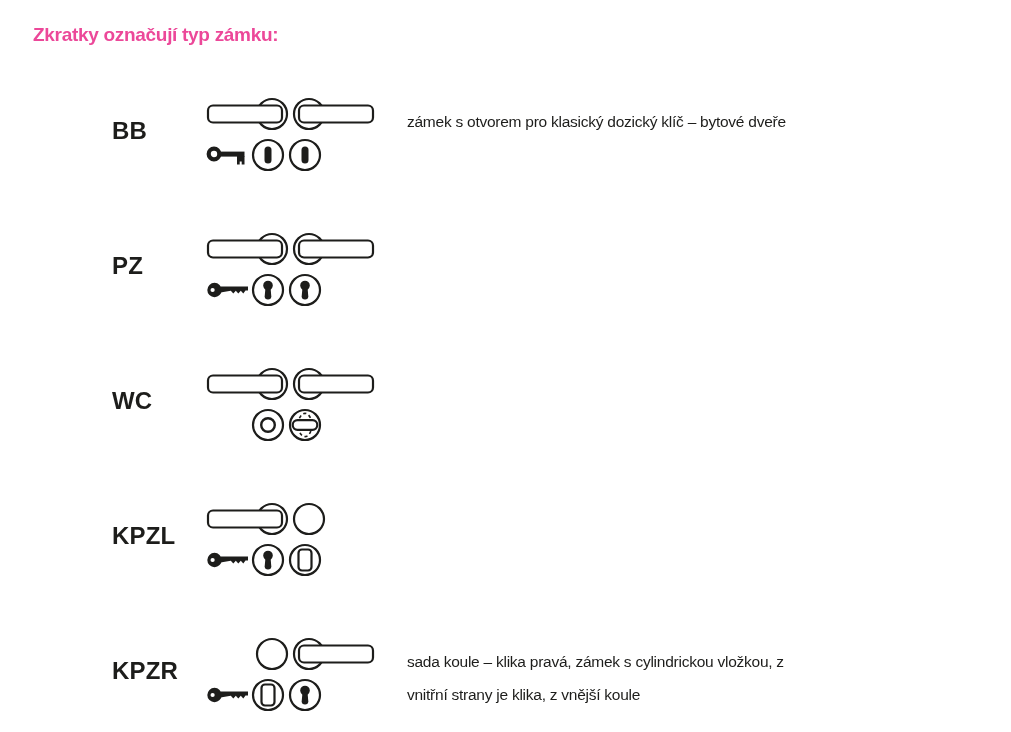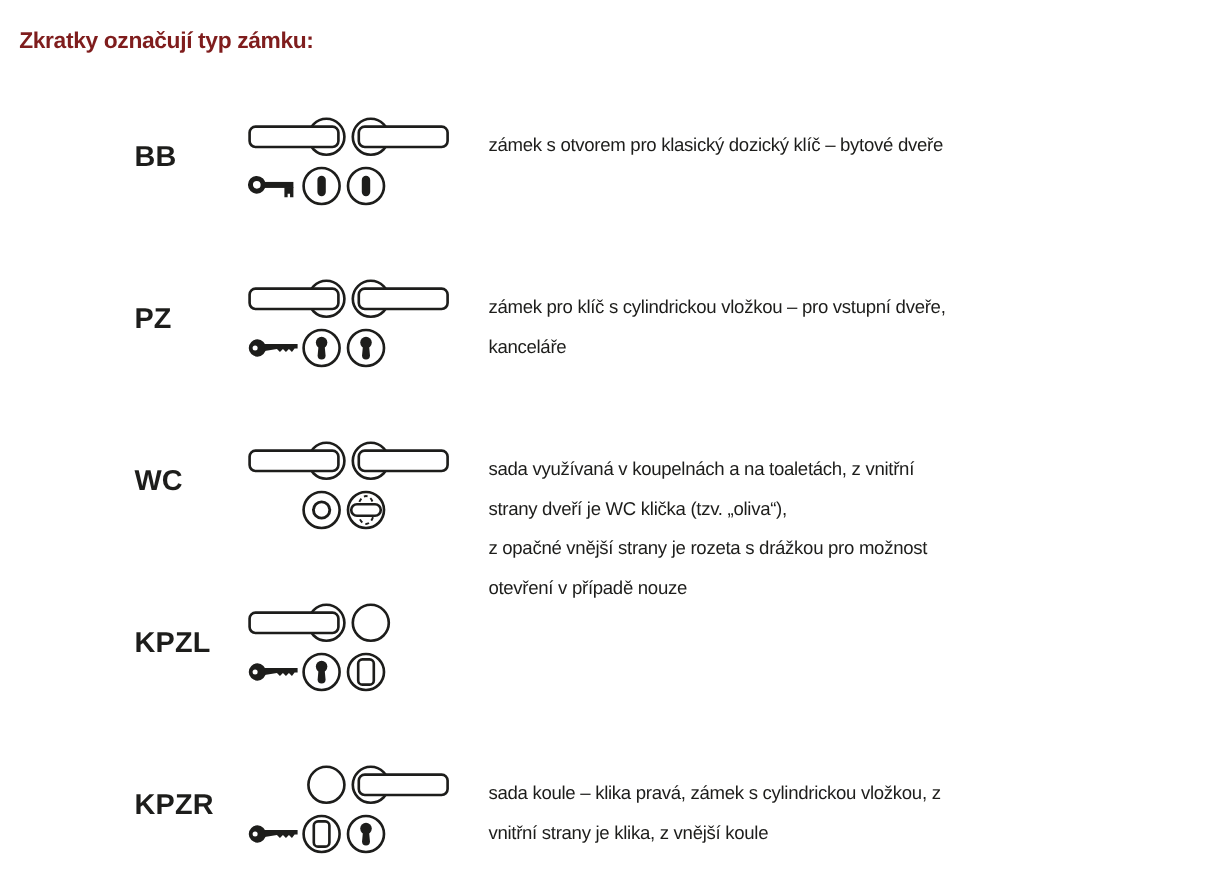--- a/index.html
+++ b/index.html
@@ -1,19 +1,19 @@
 <!DOCTYPE html>
 <html lang="cs"><head>
 <meta charset="utf-8">
 <style>
   html,body{margin:0;padding:0;background:#ffffff;}
   body{font-family:"Liberation Sans",sans-serif;color:#1d1d1b;-webkit-font-smoothing:antialiased;}
   .page{position:relative;width:1011px;height:732px;background:#fff;overflow:hidden;}
-  .title{position:absolute;left:16px;top:24px;margin:0;font-size:19px;font-weight:bold;
-         letter-spacing:-0.3px;color:#7f1d1d;}
+  .title{position:absolute;left:33px;top:24px;margin:0;font-size:19px;font-weight:bold;
+         letter-spacing:-0.3px;color:#ec4899;}
   .row{position:absolute;left:0;width:802px;height:78px;}
   .r0{top:96px}.r1{top:231px}.r2{top:366px}.r3{top:501px}.r4{top:636px}
   .abbr{position:absolute;left:112px;top:21px;font-size:24px;font-weight:bold;line-height:28px;
         letter-spacing:0.2px;}
   .icons{position:absolute;left:205px;top:0;width:175px;height:78px;}
   .icons svg{display:block;}
   .desc{position:absolute;left:397px;top:9px;right:14px;font-size:15.5px;line-height:33px;
         letter-spacing:-0.25px;white-space:pre-line;margin-left:10px;}
 </style>
 </head>
@@ -75,21 +75,20 @@
             <circle cx="63" cy="54.5" r="4.8" fill="#1d1d1b"></circle>
             <path d="M 60.5 56.5 L 59.7 65.2 a 3.3 3.3 0 0 0 6.6 0 L 65.5 56.5 Z" fill="#1d1d1b"></path>
           </g>
           <g>
             <circle cx="100" cy="59" r="15" fill="#fff" stroke="#1d1d1b" stroke-width="2.2"></circle>
             <circle cx="100" cy="54.5" r="4.8" fill="#1d1d1b"></circle>
             <path d="M 97.5 56.5 L 96.7 65.2 a 3.3 3.3 0 0 0 6.6 0 L 102.5 56.5 Z" fill="#1d1d1b"></path>
           </g>
         </svg>
       </div>
-    <div class="desc">zámek pro klíč s cylindrickou vložkou – pro vstupní dveře, kanceláře</div>
   </div>
 
   <div class="row r2">
     <div class="abbr">WC</div>
     <div class="icons">
         <svg width="175" height="78" viewBox="0 0 175 78" xmlns="http://www.w3.org/2000/svg">
           <g>
             <circle cx="67" cy="18" r="15" fill="#fff" stroke="#1d1d1b" stroke-width="2.2"></circle>
             <rect x="3" y="9.5" width="74" height="17" rx="5" fill="#fff" stroke="#1d1d1b" stroke-width="2.2"></rect>
           </g>
@@ -101,22 +100,20 @@
             <circle cx="63" cy="59" r="15" fill="#fff" stroke="#1d1d1b" stroke-width="2.2"></circle>
             <circle cx="63" cy="59" r="6.8" fill="none" stroke="#1d1d1b" stroke-width="2.4"></circle>
           </g>
           <g>
             <circle cx="100" cy="59" r="15" fill="#fff" stroke="#1d1d1b" stroke-width="2.2"></circle>
             <ellipse cx="100" cy="59" rx="6.8" ry="11.6" fill="none" stroke="#1d1d1b" stroke-width="1.6" stroke-dasharray="3.2 2.8"></ellipse>
             <rect x="87.7" y="54.2" width="24.6" height="9.6" rx="4.8" fill="#fff" stroke="#1d1d1b" stroke-width="2.2"></rect>
           </g>
         </svg>
       </div>
-    <div class="desc">sada využívaná v koupelnách a na toaletách, z vnitřní strany dveří je WC klička (tzv. „oliva“),
-z opačné vnější strany je rozeta s drážkou pro možnost otevření v případě nouze</div>
   </div>
 
   <div class="row r3">
     <div class="abbr">KPZL</div>
     <div class="icons">
         <svg width="175" height="78" viewBox="0 0 175 78" xmlns="http://www.w3.org/2000/svg">
           <g>
             <circle cx="67" cy="18" r="15" fill="#fff" stroke="#1d1d1b" stroke-width="2.2"></circle>
             <rect x="3" y="9.5" width="74" height="17" rx="5" fill="#fff" stroke="#1d1d1b" stroke-width="2.2"></rect>
           </g>

